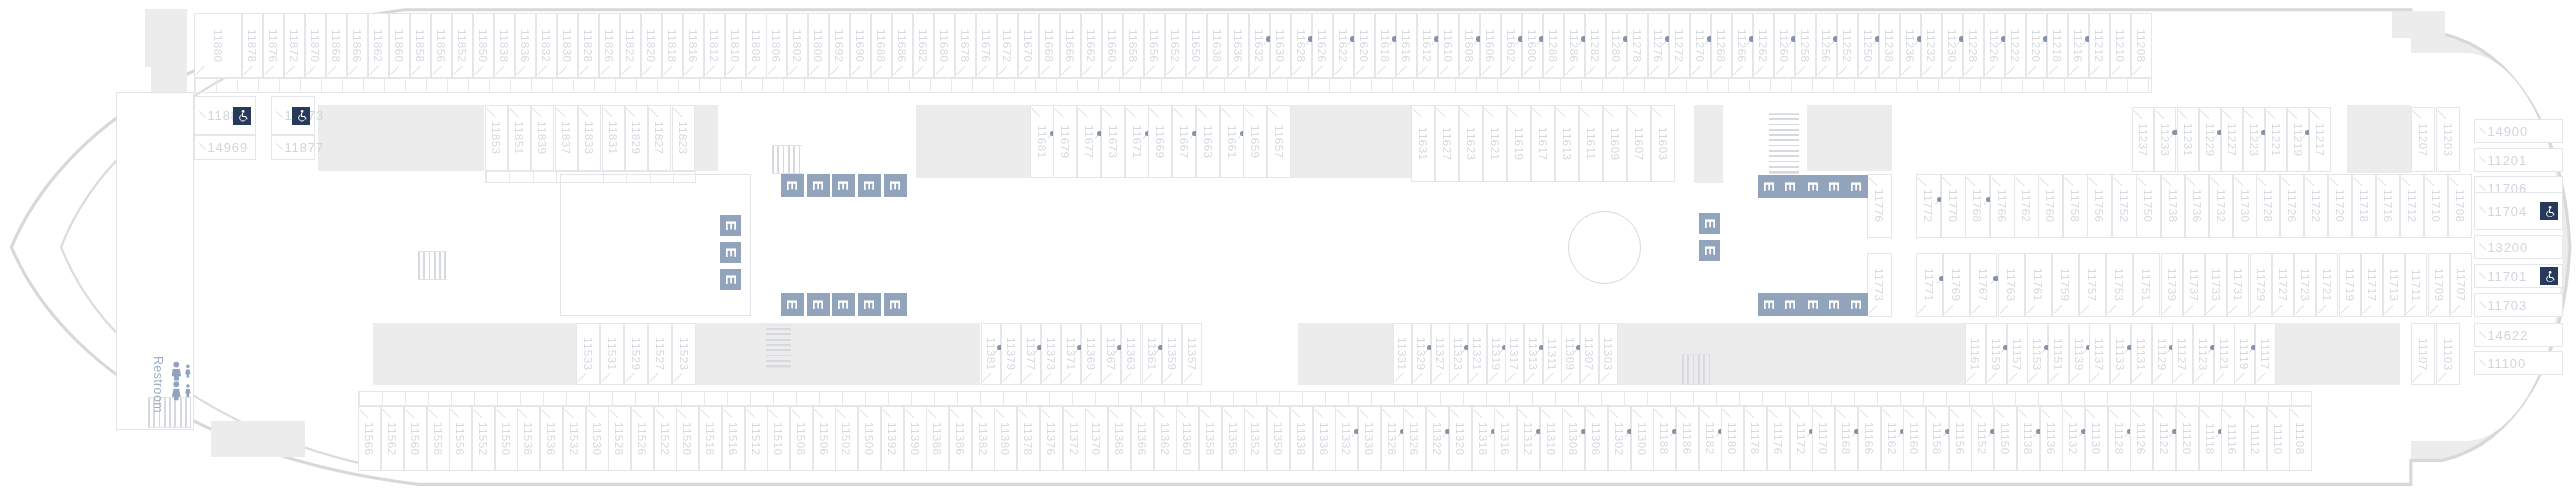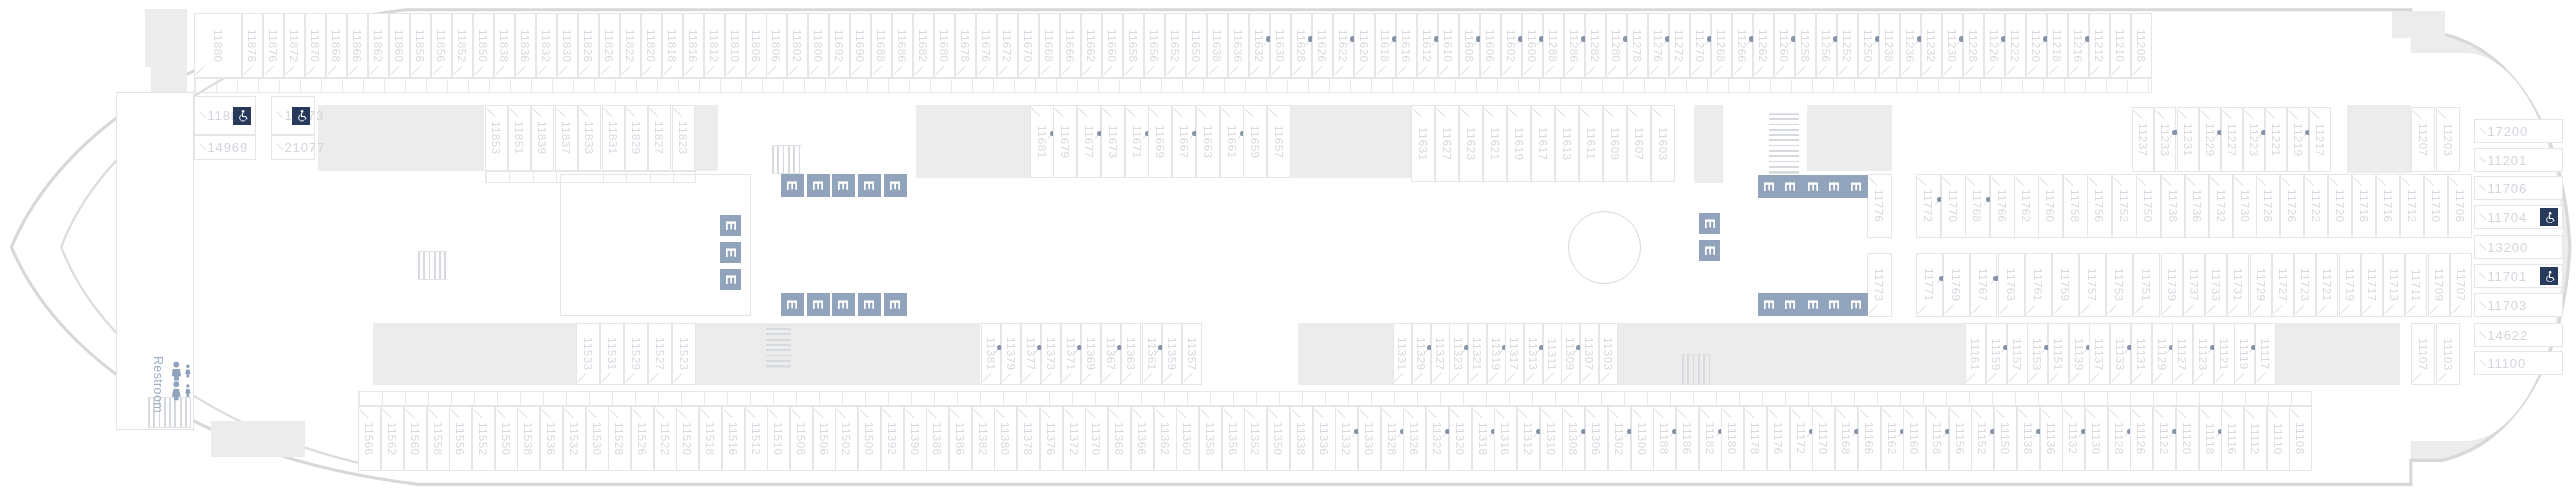--- a/index.html
+++ b/index.html
@@ -1489,36 +1489,36 @@
       <div class="tick h"></div>
       <div class="acc" style="right: 3.6px; top: 50%; transform: translateY(-50%);">
         <svg width="12.4" height="12.4" viewBox="0 0 20 20">
           <circle cx="11.5" cy="4" r="2.2" fill="#fff"></circle>
           <path d="M10.5 6.5 v5.5 h5 l2.5 4.5" stroke="#fff" stroke-width="1.8" fill="none"></path>
           <path d="M9 9.5 a5.2 5.2 0 1 0 6.5 7.5" stroke="#fff" stroke-width="1.6" fill="none"></path>
         </svg>
       </div>
     </div>
     <div class="cab h" style="left: 271px; top: 135px; width: 44px; height: 25px;">
-      <span class="num">21077</span>
+      <span class="num">11877</span>
       <div class="tick h"></div>
     </div>
     <div class="cab h" style="left: 2474px; top: 119px; width: 89px; height: 24px;">
-      <span class="num">17200</span>
+      <span class="num">14900</span>
       <div class="tick h"></div>
     </div>
     <div class="cab h" style="left: 2474px; top: 148px; width: 89px; height: 24px;">
       <span class="num">11201</span>
       <div class="tick h"></div>
     </div>
     <div class="cab h" style="left: 2474px; top: 176px; width: 89px; height: 24px;">
       <span class="num">11706</span>
       <div class="tick h"></div>
     </div>
-    <div class="cab h" style="left: 2474px; top: 205px; width: 89px; height: 24px;">
+    <div class="cab h" style="left: 2474px; top: 192px; width: 89px; height: 38px;">
       <span class="num">11704</span>
       <div class="tick h"></div>
       <div class="acc" style="right: 3.6px; top: 50%; transform: translateY(-50%);">
         <svg width="12.4" height="12.4" viewBox="0 0 20 20">
           <circle cx="11.5" cy="4" r="2.2" fill="#fff"></circle>
           <path d="M10.5 6.5 v5.5 h5 l2.5 4.5" stroke="#fff" stroke-width="1.8" fill="none"></path>
           <path d="M9 9.5 a5.2 5.2 0 1 0 6.5 7.5" stroke="#fff" stroke-width="1.6" fill="none"></path>
         </svg>
       </div>
     </div>

